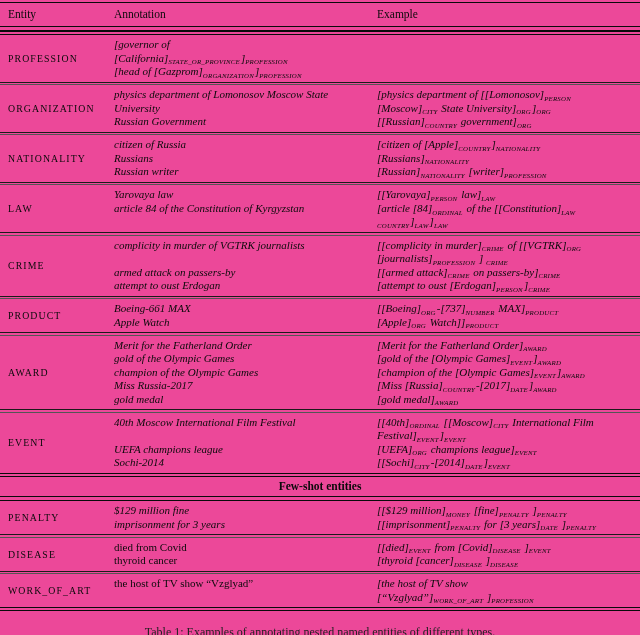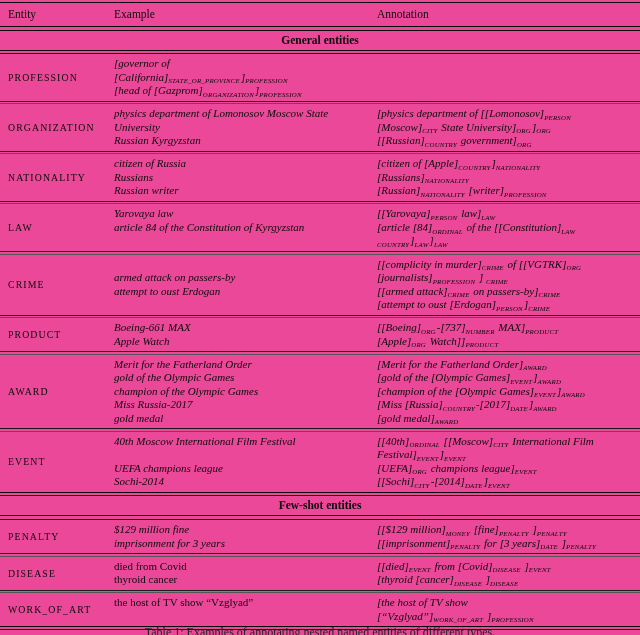--- a/index.html
+++ b/index.html
@@ -72,42 +72,41 @@
   }
 </style>
 </head>
 <body>
 
 <div class="page">
   <div class="tbl">
     <div class="rule-top"></div>
     <div class="head-row">
       <div class="h h-entity">Entity</div>
+      <div class="h">Annotation</div>
       <div class="h">Example</div>
-      <div class="h">Annotation</div>
     </div>
     <div id="table-body">
         <div class="rule-double"></div>
-        <div class="section-title">General entities</div>
         <div class="rule-double"></div>
         <div class="trow">
           <div class="c1">PROFESSION</div>
           <div class="c3">
             <div class="line"><span>[governor of</span></div>
             <div class="line"><span>[California]</span><span class="sub">STATE_OR_PROVINCE</span><span>]</span><span class="sub">PROFESSION</span></div>
             <div class="line"><span>[head of [Gazprom]</span><span class="sub">ORGANIZATION</span><span>]</span><span class="sub">PROFESSION</span></div>
           </div>
         </div>
         <div class="rule-row"></div>
         <div class="trow">
           <div class="c1">ORGANIZATION</div>
           <div class="c2">
             <div class="line">physics department of Lomonosov Moscow State</div>
             <div class="line">University</div>
-            <div class="line">Russian Kyrgyzstan</div>
+            <div class="line">Russian Government</div>
           </div>
           <div class="c3">
             <div class="line"><span>[physics department of [[Lomonosov]</span><span class="sub">PERSON</span></div>
             <div class="line"><span>[Moscow]</span><span class="sub">CITY</span><span> State University]</span><span class="sub">ORG</span><span>]</span><span class="sub">ORG</span></div>
             <div class="line"><span>[[Russian]</span><span class="sub">COUNTRY</span><span> government]</span><span class="sub">ORG</span></div>
           </div>
         </div>
         <div class="rule-row"></div>
         <div class="trow">
           <div class="c1">NATIONALITY</div>
@@ -133,20 +132,21 @@
           <div class="c3">
             <div class="line"><span>[[Yarovaya]</span><span class="sub">PERSON</span><span> law]</span><span class="sub">LAW</span></div>
             <div class="line"><span>[article [84]</span><span class="sub">ORDINAL</span><span> of the [[Constitution]</span><span class="sub">LAW</span></div>
             <div class="line"><span class="sub">COUNTRY</span><span>]</span><span class="sub">LAW</span><span>]</span><span class="sub">LAW</span></div>
           </div>
         </div>
         <div class="rule-row"></div>
         <div class="trow">
           <div class="c1">CRIME</div>
           <div class="c2">
+            <div class="line">complicity in murder of VGTRK journalists</div>
             <div class="line"></div>
             <div class="line">armed attack on passers-by</div>
             <div class="line">attempt to oust Erdogan</div>
           </div>
           <div class="c3">
             <div class="line"><span>[[complicity in murder]</span><span class="sub">CRIME</span><span> of [[VGTRK]</span><span class="sub">ORG</span></div>
             <div class="line"><span>[journalists]</span><span class="sub">PROFESSION</span><span> ] </span><span class="sub">CRIME</span></div>
             <div class="line"><span>[[armed attack]</span><span class="sub">CRIME</span><span> on passers-by]</span><span class="sub">CRIME</span></div>
             <div class="line"><span>[attempt to oust [Erdogan]</span><span class="sub">PERSON</span><span>]</span><span class="sub">CRIME</span></div>
           </div>

